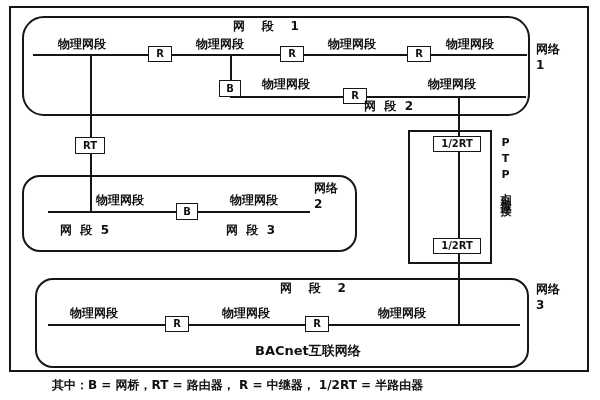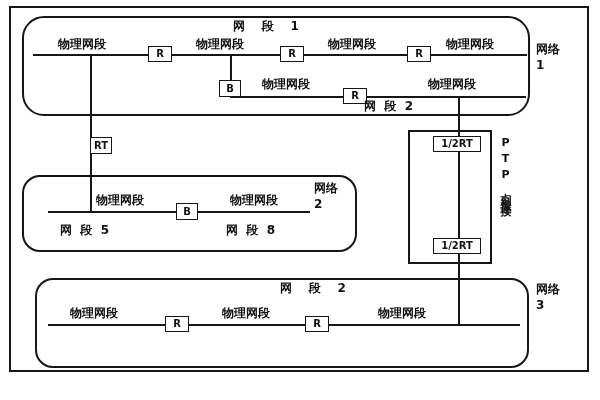--- a/index.html
+++ b/index.html
@@ -90,42 +90,44 @@
   <div class="hline" style="left:230px; top:96px; width:296px;"></div>
   <div class="box" style="left:219px; top:80px; width:22px; height:17px;">B</div>
   <div class="lbl" style="left:262px; top:78px;">物理网段</div>
   <div class="box" style="left:343px; top:88px; width:24px; height:16px;">R</div>
   <div class="lbl" style="left:428px; top:78px;">物理网段</div>
   <div class="lbl" style="left:364px; top:100px;">网  段  2</div>
 
   <div class="lbl lbl2" style="left:536px; top:42px; width:40px;">网络
 1</div>
 
-  <div class="box" style="left:90px; top:137px; width:22px; height:17px;">RT</div>
+  <div class="box" style="left:75px; top:137px; width:30px; height:17px;">RT</div>
 
   <div class="rect" style="left:408px; top:130px; width:84px; height:134px;"></div>
   <div class="box" style="left:433px; top:136px; width:48px; height:16px;">1/2RT</div>
   <div class="box" style="left:433px; top:238px; width:48px; height:16px;">1/2RT</div>
   <div class="vtext" style="left:497px; top:136px; height:122px;">PTP点到点连接</div>
 
   <div class="rect round" style="left:22px; top:175px; width:335px; height:77px; border-radius:18px;"></div>
   <div class="hline" style="left:48px; top:211px; width:262px;"></div>
   <div class="lbl" style="left:96px; top:194px;">物理网段</div>
   <div class="box" style="left:176px; top:203px; width:22px; height:17px;">B</div>
   <div class="lbl" style="left:230px; top:194px;">物理网段</div>
   <div class="lbl" style="left:60px; top:224px;">网  段  5</div>
-  <div class="lbl" style="left:226px; top:224px;">网  段  8</div>
+  <div class="lbl" style="left:226px; top:224px;">网  段  3</div>
   <div class="lbl lbl2" style="left:314px; top:181px; width:40px;">网络
 2</div>
 
   <div class="rect round" style="left:35px; top:278px; width:494px; height:90px; border-radius:18px;"></div>
   <div class="lbl" style="left:280px; top:282px;">网    段    2</div>
   <div class="hline" style="left:48px; top:324px; width:472px;"></div>
   <div class="lbl" style="left:70px; top:307px;">物理网段</div>
   <div class="box" style="left:165px; top:316px; width:24px; height:16px;">R</div>
   <div class="lbl" style="left:222px; top:307px;">物理网段</div>
   <div class="box" style="left:305px; top:316px; width:24px; height:16px;">R</div>
   <div class="lbl" style="left:378px; top:307px;">物理网段</div>
+  <div class="lbl title" style="left:255px; top:344px;">BACnet互联网络</div>
   <div class="lbl lbl2" style="left:536px; top:282px; width:40px;">网络
 3</div>
 
+  <div class="lbl" style="left:52px; top:379px;">其中：B = 网桥，RT = 路由器， R = 中继器， 1/2RT = 半路由器</div>
 
 </div>
 
 </body></html>

